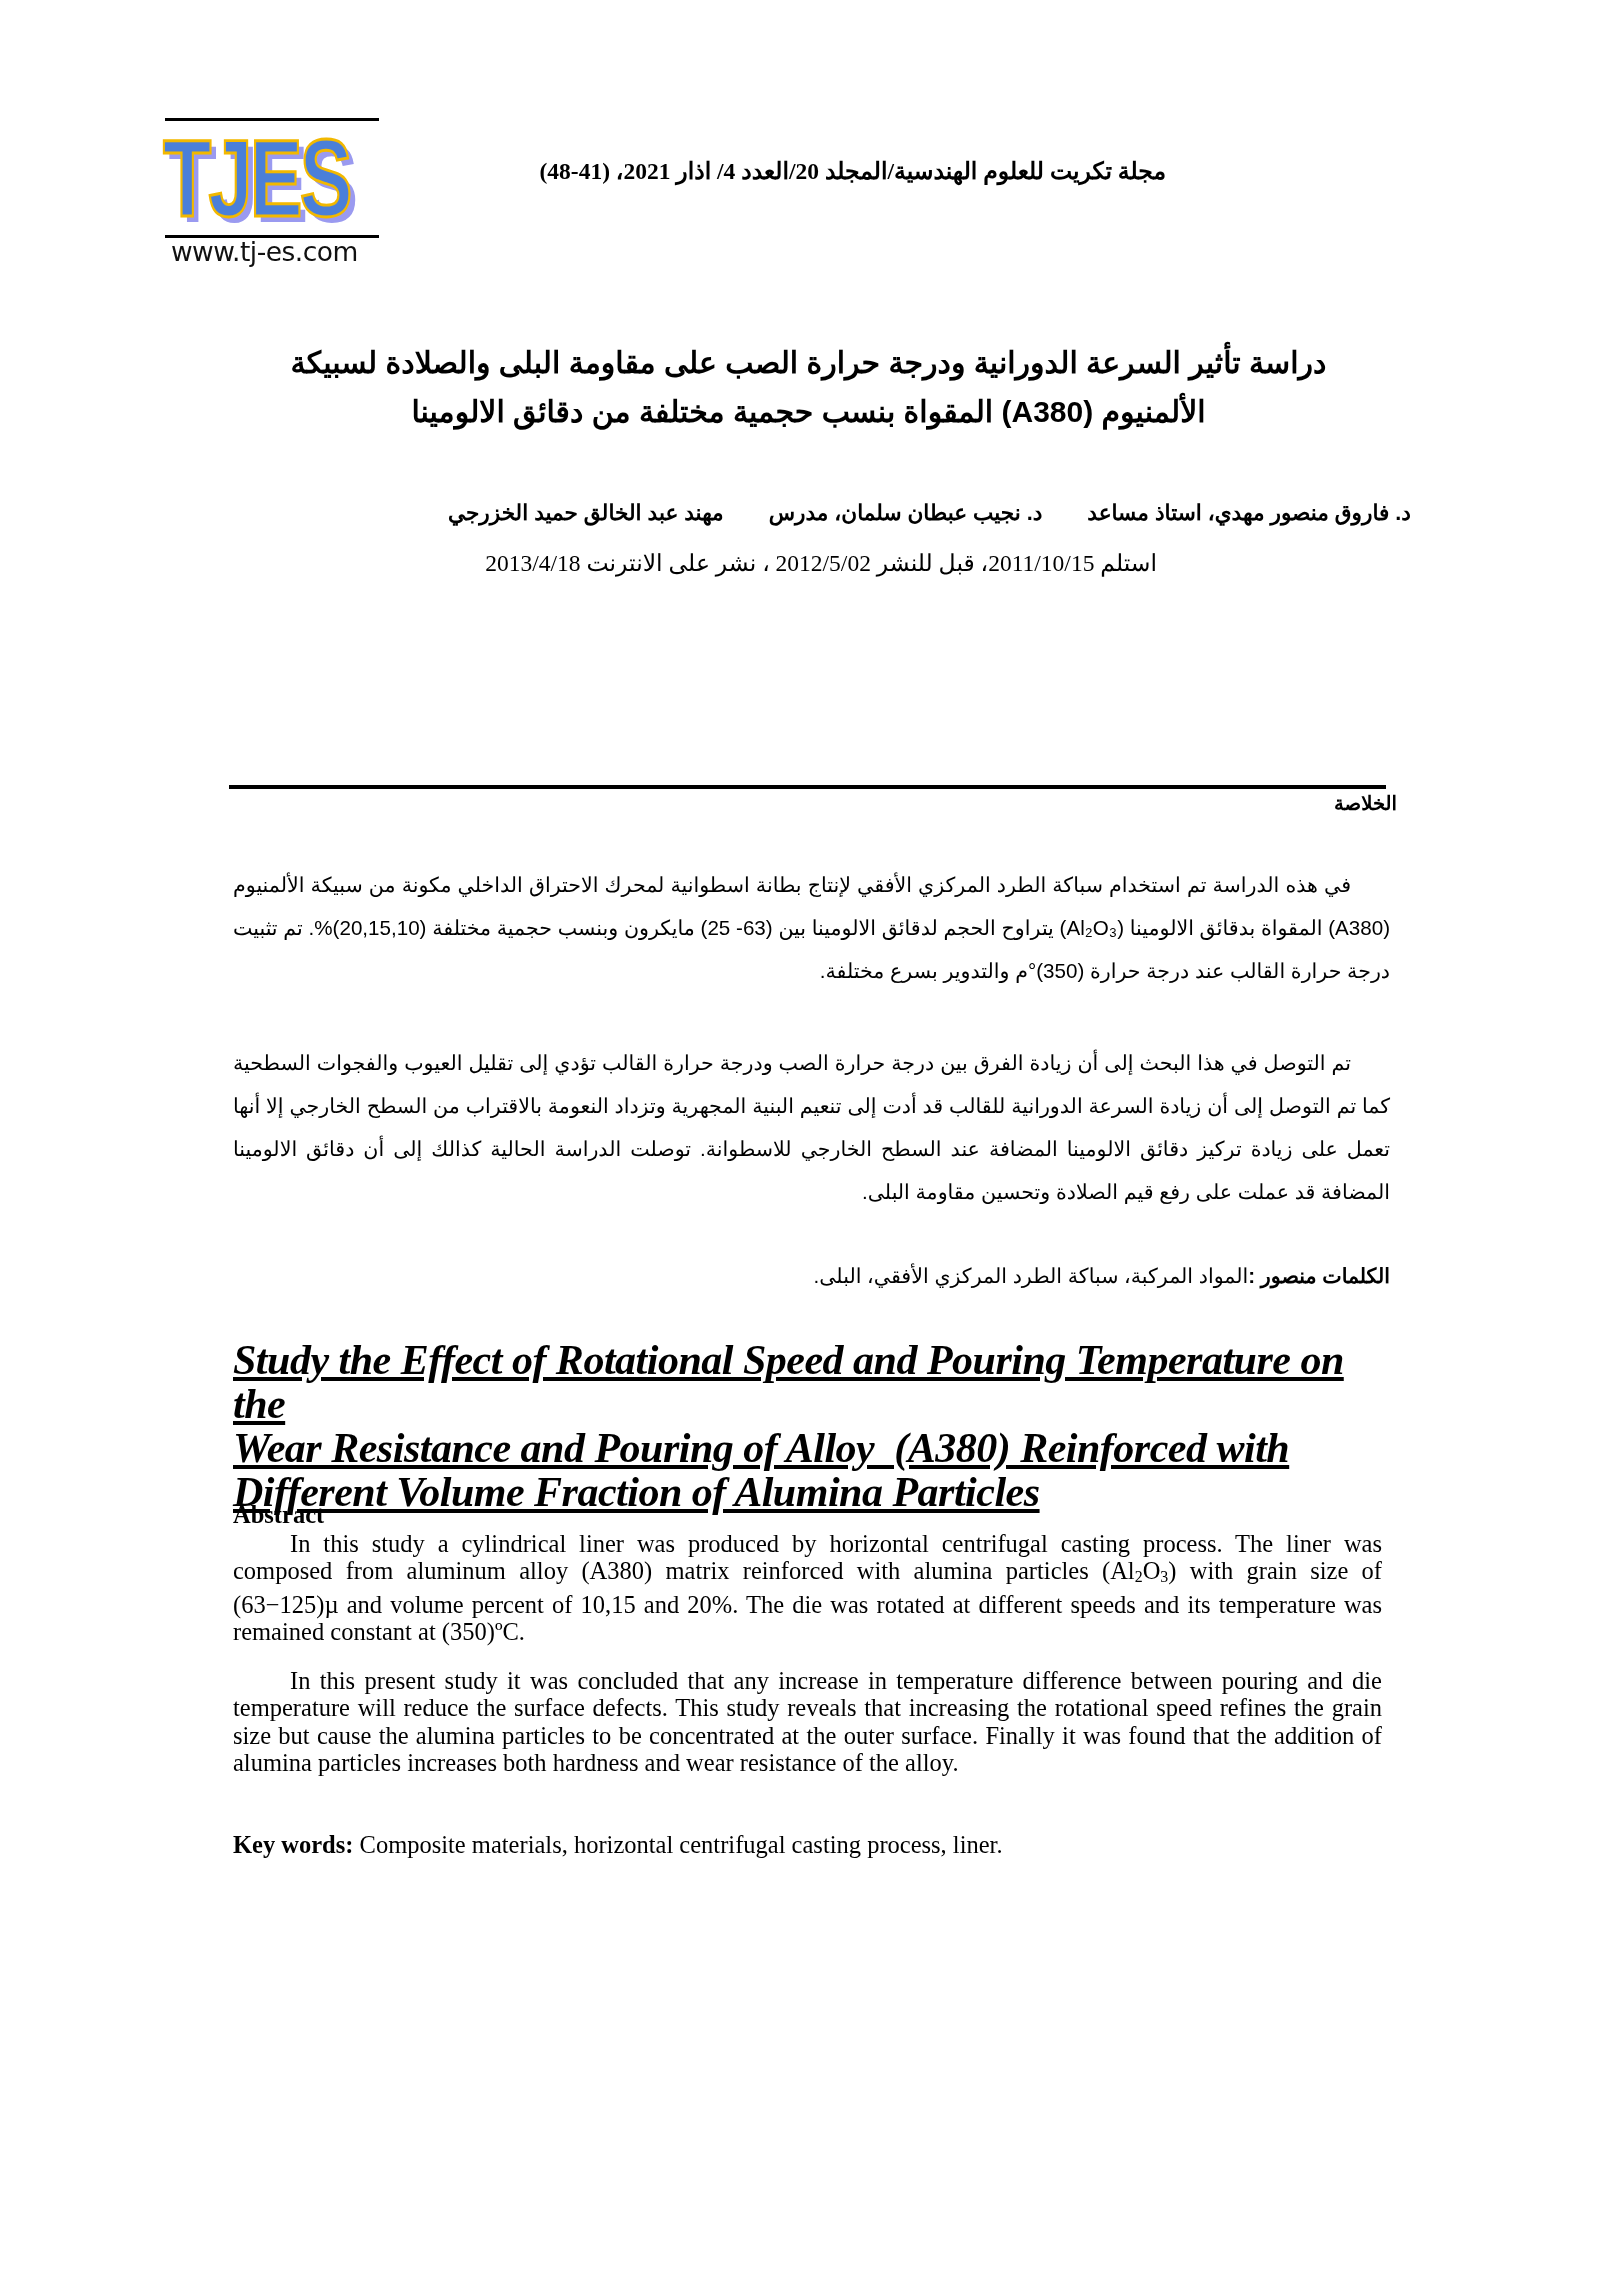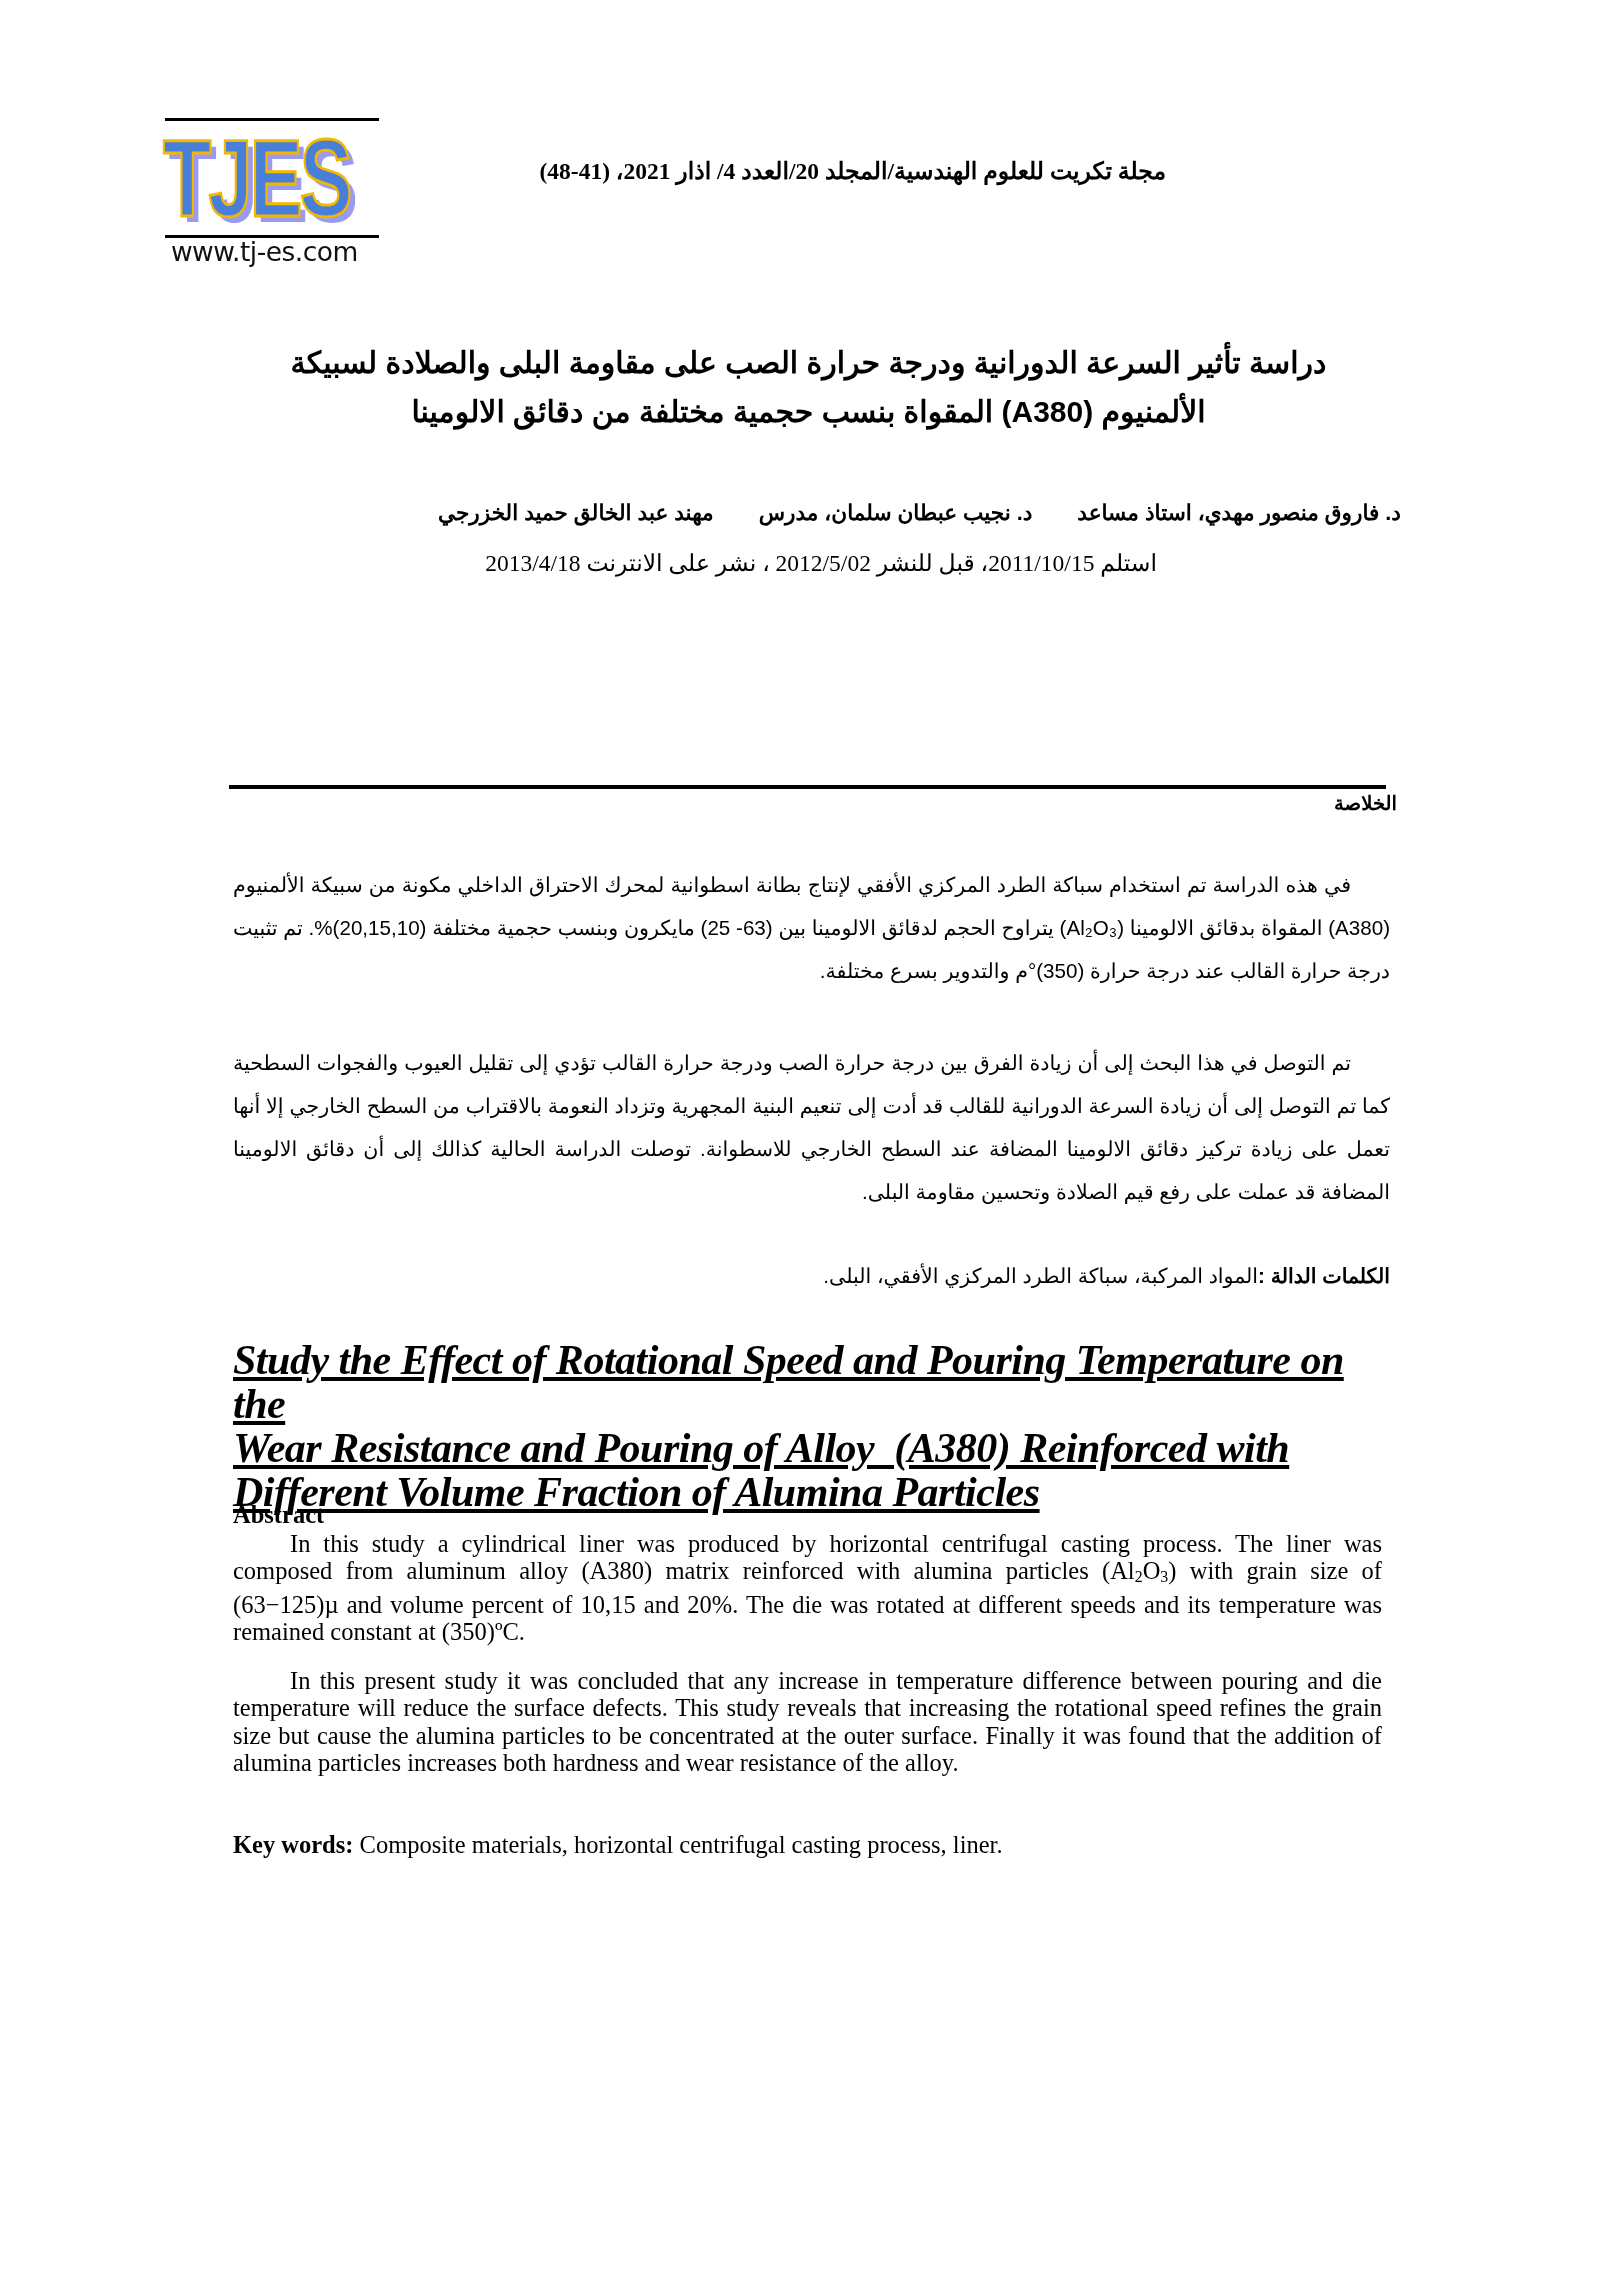--- a/index.html
+++ b/index.html
@@ -31,21 +31,21 @@
       position: absolute; left: 490px; top: 157px; width: 676px;
       direction: rtl; text-align: right;
       font-family: "Liberation Serif", serif; font-weight: bold; font-size: 23.5px;
     }
     .ar-title {
       position: absolute; left: 235px; top: 338px; width: 1147px;
       direction: rtl; text-align: center;
       font-family: "Liberation Sans", sans-serif; font-weight: bold; font-size: 30px; line-height: 49px;
     }
     .authors {
-      position: absolute; left: 284px; top: 500px; width: 1117px;
+      position: absolute; left: 294px; top: 500px; width: 1117px;
       direction: rtl; text-align: right;
       font-family: "Liberation Sans", sans-serif; font-weight: bold; font-size: 21.6px;
     }
     .authors span { margin-left: 39px; }
     .dates {
       position: absolute; left: 294px; top: 549px; width: 863px;
       direction: rtl; text-align: right;
       font-family: "Liberation Serif", serif; font-size: 23.5px;
     }
     .section-rule {
@@ -119,21 +119,21 @@
 <div class="dates">استلم 2011/10/15، قبل للنشر 2012/5/02 ، نشر على الانترنت 2013/4/18</div>
 
 <div class="section-rule"></div>
 
 <div class="ar-abstract-heading">الخلاصة</div>
 
 <div class="ar-para p1"><span class="indent"></span><span>في هذه الدراسة تم استخدام سباكة الطرد المركزي الأفقي لإنتاج بطانة اسطوانية لمحرك الاحتراق الداخلي مكونة من سبيكة الألمنيوم (A380) المقواة بدقائق الالومينا (Al₂O₃) يتراوح الحجم لدقائق الالومينا بين (63- 25) مايكرون وبنسب حجمية مختلفة (20,15,10)%. تم تثبيت درجة حرارة القالب عند درجة حرارة (350)°م والتدوير بسرع مختلفة.</span></div>
 
 <div class="ar-para p2"><span class="indent"></span><span>تم التوصل في هذا البحث إلى أن زيادة الفرق بين درجة حرارة الصب ودرجة حرارة القالب تؤدي إلى تقليل العيوب والفجوات السطحية كما تم التوصل إلى أن زيادة السرعة الدورانية للقالب قد أدت إلى تنعيم البنية المجهرية وتزداد النعومة بالاقتراب من السطح الخارجي إلا أنها تعمل على زيادة تركيز دقائق الالومينا المضافة عند السطح الخارجي للاسطوانة. توصلت الدراسة الحالية كذالك إلى أن دقائق الالومينا المضافة قد عملت على رفع قيم الصلادة وتحسين مقاومة البلى.</span></div>
 
-<div class="ar-keywords"><b>الكلمات الدالة :</b><span>المواد المركبة، سباكة الطرد المركزي الأفقي، البلى.</span></div>
+<div class="ar-keywords"><b>الكلمات منصور :</b><span>المواد المركبة، سباكة الطرد المركزي الأفقي، البلى.</span></div>
 
 <div class="en-title">
   <div>Study the Effect of Rotational Speed and Pouring Temperature on the</div>
   <div style="white-space: pre;">Wear Resistance and Pouring of Alloy  (A380) Reinforced with</div>
   <div>Different Volume Fraction of Alumina Particles</div>
 </div>
 
 <div class="en-abstract-heading">Abstract</div>
 
 <div class="en-para p1"><span>In this study a cylindrical liner was produced by horizontal centrifugal casting process. The liner was composed from aluminum alloy (A380) matrix reinforced with alumina particles (Al</span><sub>2</sub><span>O</span><sub>3</sub><span>) with grain size of (63−125)µ and volume percent of  10,15 and 20%. The die was rotated at different speeds and its temperature was remained constant at (350)ºC.</span></div>

